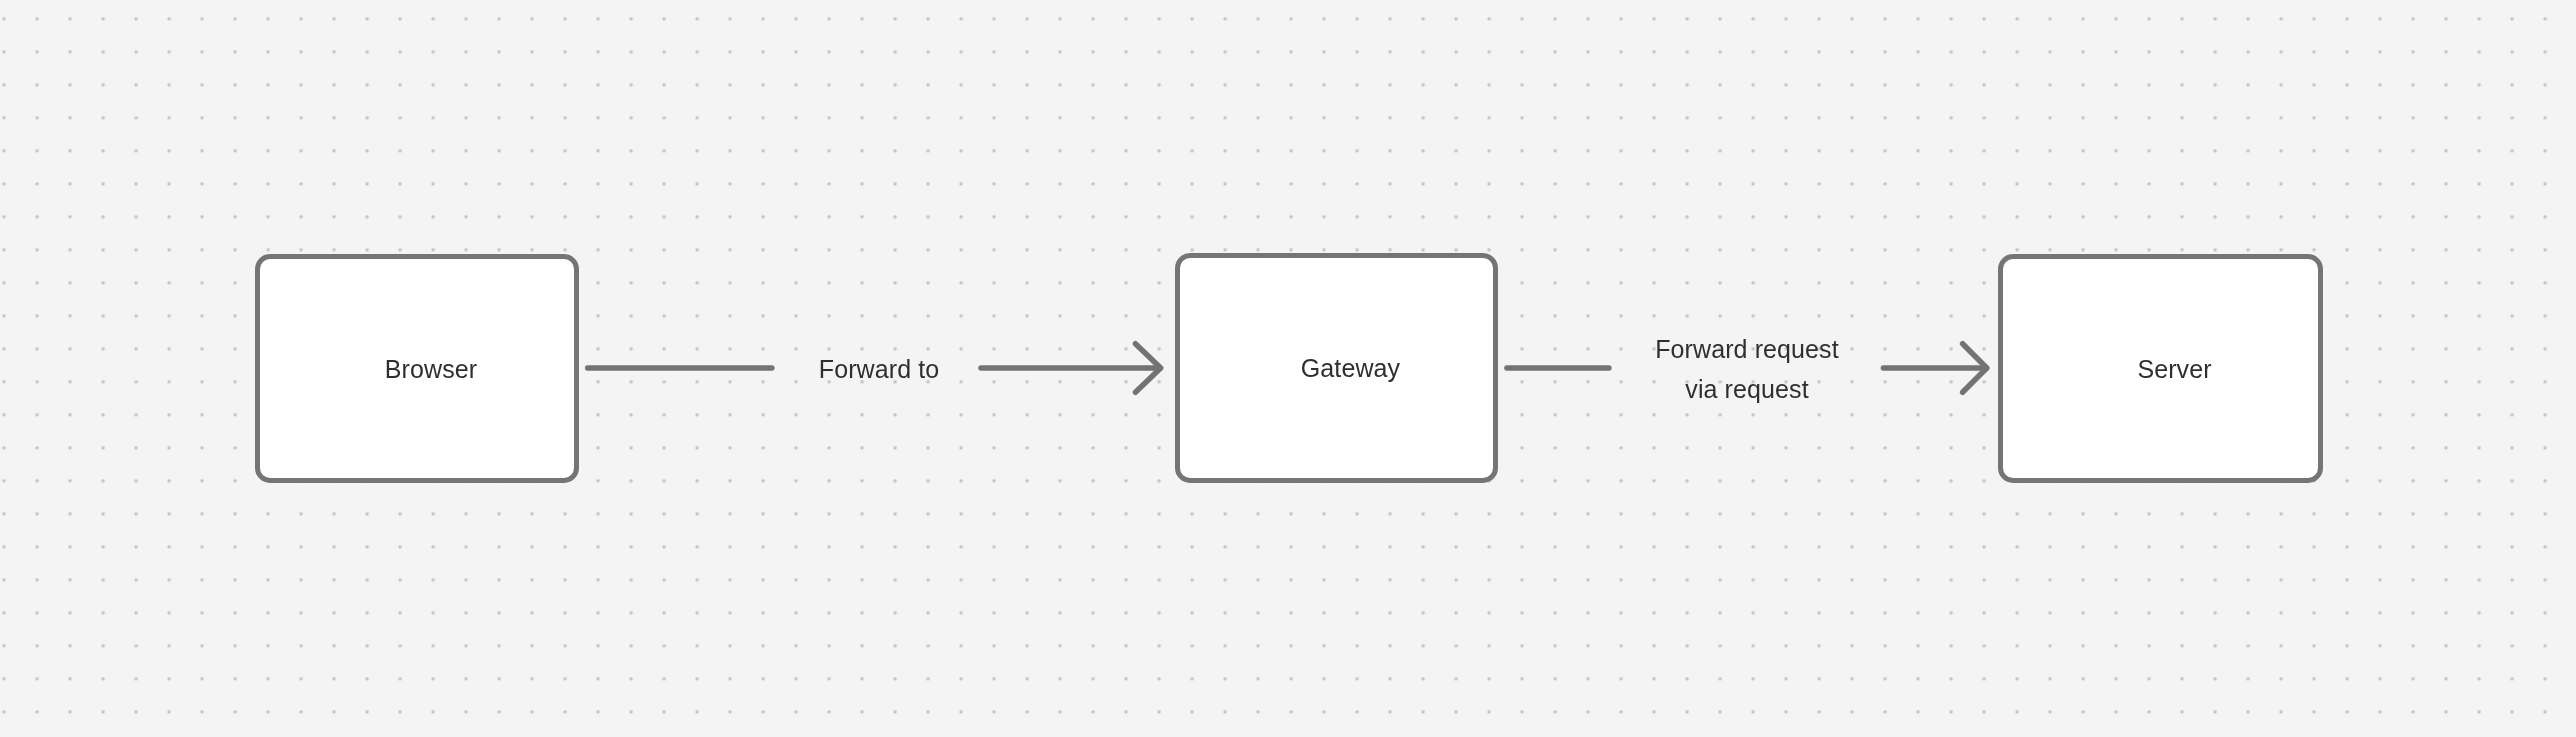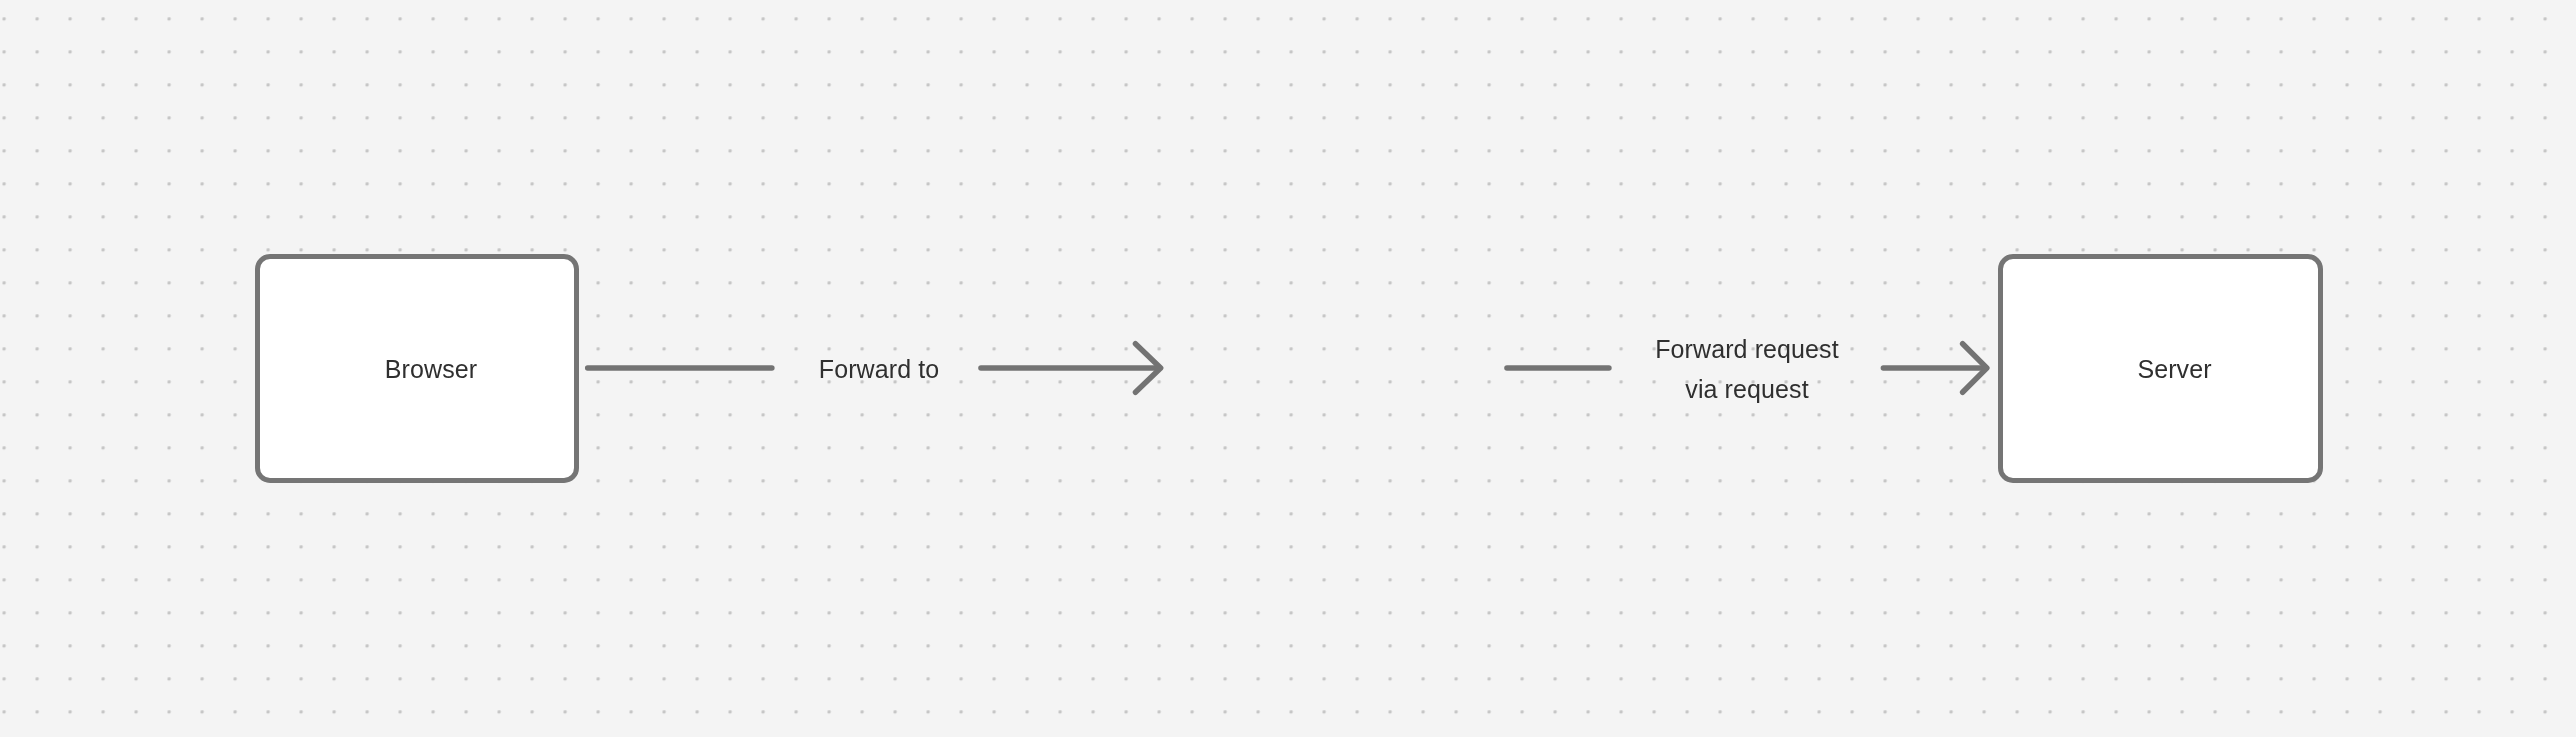--- a/index.html
+++ b/index.html
@@ -118,19 +118,22 @@
 
   <div class="edge-label" id="edge-label-2">
     <span class="edge-label-line">Forward request</span>
     <span class="edge-label-line">via request</span>
   </div>
 
   <div class="node" id="node-browser">
     <span class="node-label">Browser</span>
   </div>
 
+  <div class="node" id="node-gateway">
+    <span class="node-label">Gateway</span>
+  </div>
 
   <div class="node" id="node-server">
     <span class="node-label">Server</span>
   </div>
 
 </div>
 
 
 </body></html>

